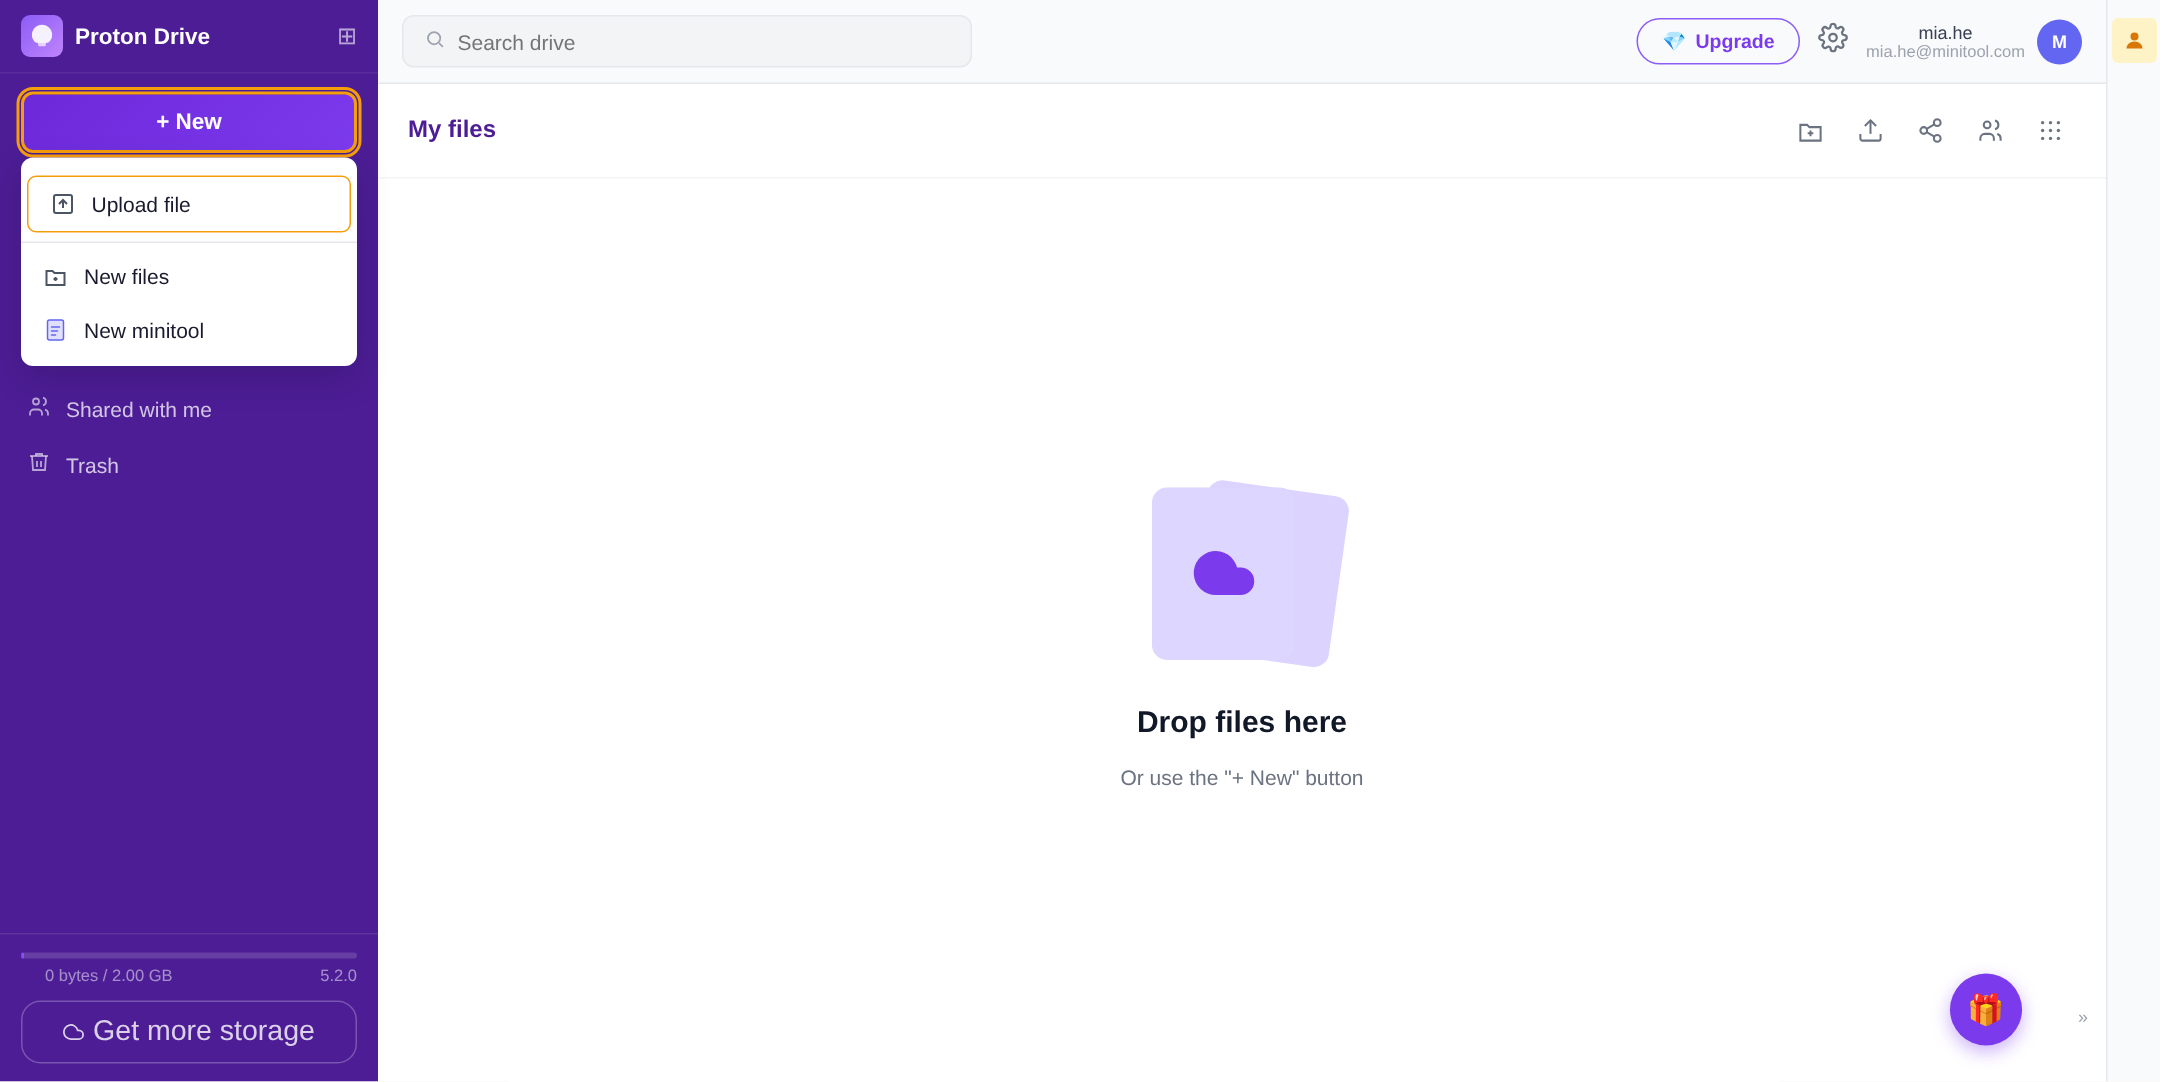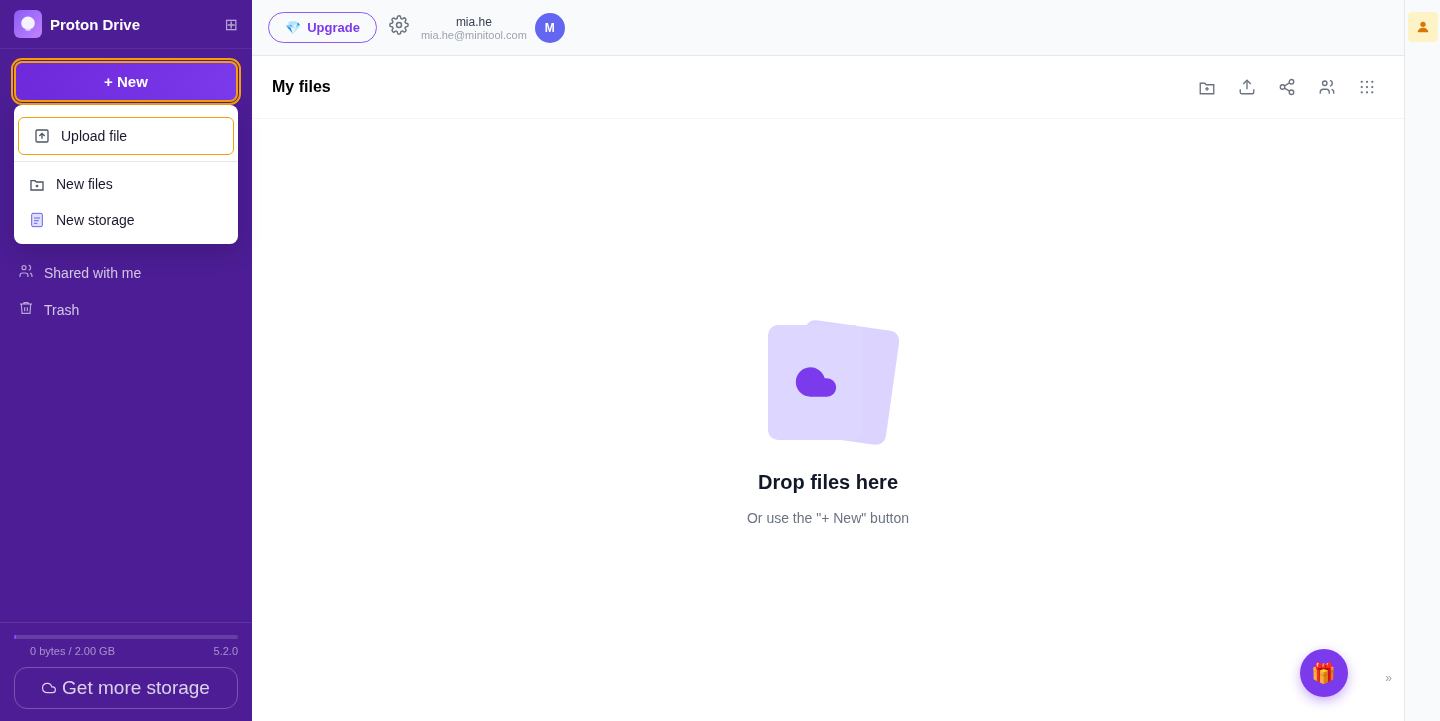--- a/index.html
+++ b/index.html
@@ -300,21 +300,21 @@
       display: flex;
       align-items: center;
       justify-content: space-between;
       padding: 14px 20px;
       border-bottom: 1px solid #f3f4f6;
     }
 
     .files-title {
       font-size: 16px;
       font-weight: 700;
-      color: #000000;
+      color: #4c1d95;
     }
 
     .files-actions {
       display: flex;
       align-items: center;
       gap: 6px;
     }
 
     .action-btn {
       width: 34px;
@@ -485,21 +485,21 @@
       </div>
 
       <div class="dropdown-item">
         <span class="dropdown-item-icon blue">
           <svg width="16" height="16" viewBox="0 0 24 24" fill="currentColor">
             <rect x="4" y="2" width="16" height="20" rx="2" fill="#6366f1" opacity="0.2"></rect>
             <rect x="4" y="2" width="16" height="20" rx="2" fill="none" stroke="#6366f1" stroke-width="1.5"></rect>
             <path d="M8 9h8M8 13h6M8 17h4" stroke="#6366f1" stroke-width="1.5" stroke-linecap="round"></path>
           </svg>
         </span>
-        <span>New storage</span>
+        <span>New minitool</span>
       </div>
     </div>
   </div>
 
   <div class="sidebar-nav">
     <div class="nav-item">
       <span class="nav-icon">
         <svg width="16" height="16" viewBox="0 0 24 24" fill="none" stroke="currentColor" stroke-width="1.8">
           <circle cx="9" cy="7" r="3"></circle>
           <path d="M3 21v-2a4 4 0 014-4h4a4 4 0 014 4v2"></path>
@@ -535,20 +535,29 @@
         <path d="M18 10h-1.26A8 8 0 109 20h9a5 5 0 000-10z"></path>
       </svg>
       <span>Get more storage</span>
     </button>
   </div>
 </div>
 
 <div class="main-content">
 
   <div class="topbar">
+    <div class="search-bar">
+      <span class="search-icon">
+        <svg width="14" height="14" viewBox="0 0 24 24" fill="none" stroke="#9ca3af" stroke-width="2">
+          <circle cx="11" cy="11" r="7"></circle>
+          <path d="M21 21l-4.35-4.35"></path>
+        </svg>
+      </span>
+      <input class="search-input" type="text" placeholder="Search drive" style="">
+    </div>
 
     <div class="topbar-right">
       <button class="upgrade-btn">
         <span>💎</span>
         <span>Upgrade</span>
       </button>
       <span class="settings-icon">
         <svg width="20" height="20" viewBox="0 0 24 24" fill="none" stroke="#6b7280" stroke-width="1.8">
           <circle cx="12" cy="12" r="3"></circle>
           <path d="M19.4 15a1.65 1.65 0 00.33 1.82l.06.06a2 2 0 010 2.83 2 2 0 01-2.83 0l-.06-.06a1.65 1.65 0 00-1.82-.33 1.65 1.65 0 00-1 1.51V21a2 2 0 01-4 0v-.09A1.65 1.65 0 009 19.4a1.65 1.65 0 00-1.82.33l-.06.06a2 2 0 01-2.83-2.83l.06-.06A1.65 1.65 0 004.68 15a1.65 1.65 0 00-1.51-1H3a2 2 0 010-4h.09A1.65 1.65 0 004.6 9a1.65 1.65 0 00-.33-1.82l-.06-.06a2 2 0 012.83-2.83l.06.06A1.65 1.65 0 009 4.68a1.65 1.65 0 001-1.51V3a2 2 0 014 0v.09a1.65 1.65 0 001 1.51 1.65 1.65 0 001.82-.33l.06-.06a2 2 0 012.83 2.83l-.06.06A1.65 1.65 0 0019.4 9a1.65 1.65 0 001.51 1H21a2 2 0 010 4h-.09a1.65 1.65 0 00-1.51 1z"></path>

